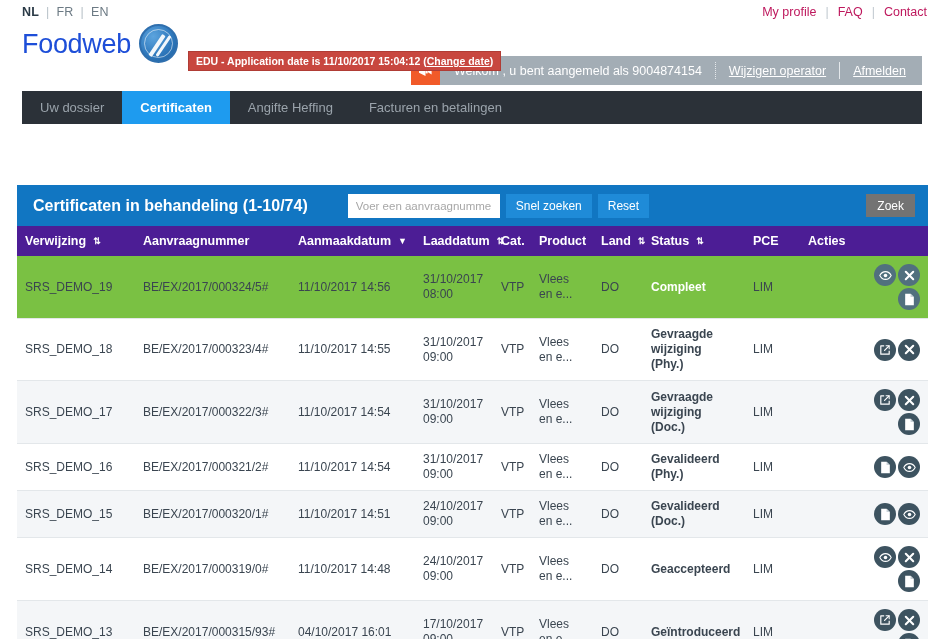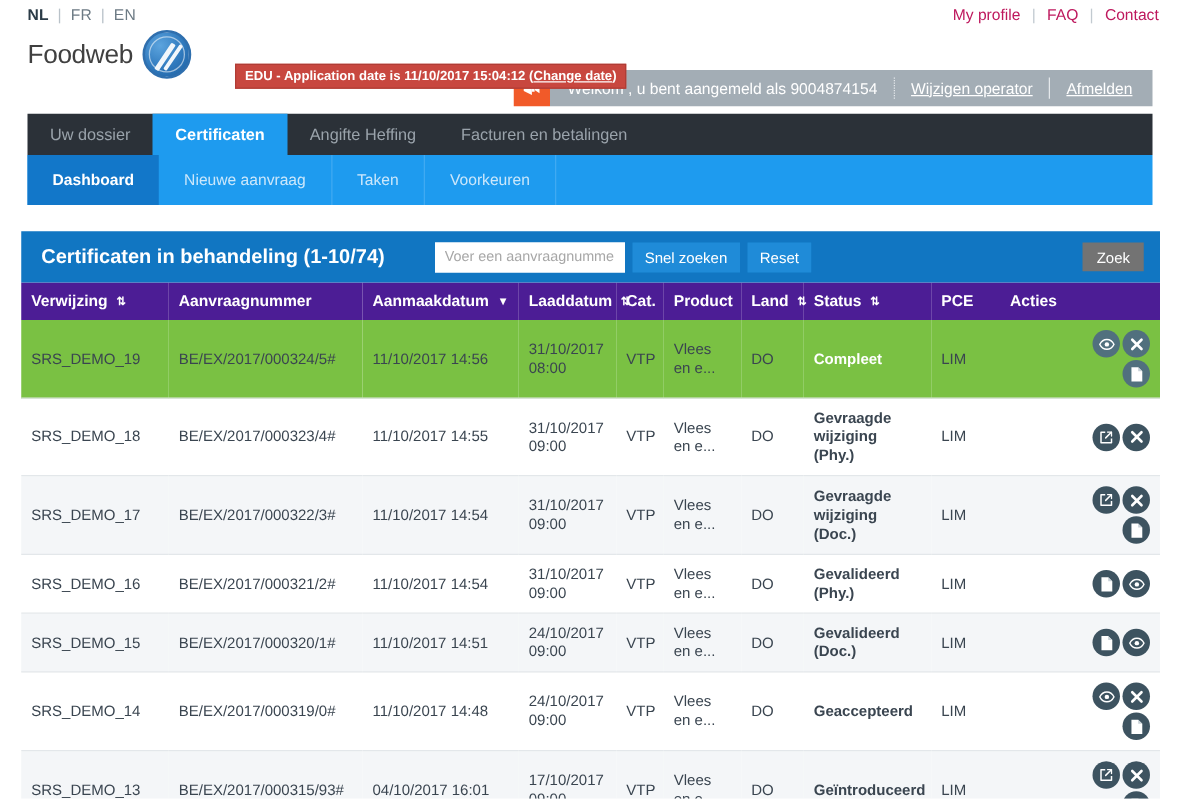--- a/index.html
+++ b/index.html
@@ -61,22 +61,22 @@
   .edu-banner a { color:#ffffff; text-decoration: underline; }
 
   
   .logo-wrap {
     position: absolute;
     left: 22px; top: 24px;
     display: flex;
     align-items: center;
   }
   .logo-text {
-    font-size: 21px;
-    color: #404040;
+    font-size: 27px;
+    color: #1d4ed8;
     font-weight: normal;
     letter-spacing: -.3px;
     line-height: 34px;
   }
   .logo-mark {
     width: 39px; height: 39px;
     margin-left: 8px;
     border-radius: 50%;
     background: radial-gradient(circle at 35% 30%, #5ca4de 0%, #2f79bd 55%, #1e5f9e 100%);
     border: 2px solid #2f6fae;
@@ -354,26 +354,20 @@
     </div>
   </div>
 
   <div class="nav-primary">
     <div class="tab">Uw dossier</div>
     <div class="tab active">Certificaten</div>
     <div class="tab">Angifte Heffing</div>
     <div class="tab">Facturen en betalingen</div>
   </div>
 
-  <div class="nav-secondary">
-    <div class="tab active">Dashboard</div>
-    <div class="tab">Nieuwe aanvraag</div>
-    <div class="tab">Taken</div>
-    <div class="tab">Voorkeuren</div>
-  </div>
 
   <div class="panel">
     <div class="panel-head" style="position:relative;">
       <div class="panel-title">Certificaten in behandeling (1-10/74)</div>
       <div class="search-zone">
         <input class="search-input" type="text" placeholder="Voer een aanvraagnummer" style="">
         <button class="btn-flat">Snel zoeken</button>
         <button class="btn-flat">Reset</button>
       </div>
       <button class="btn-zoek">Zoek</button>

